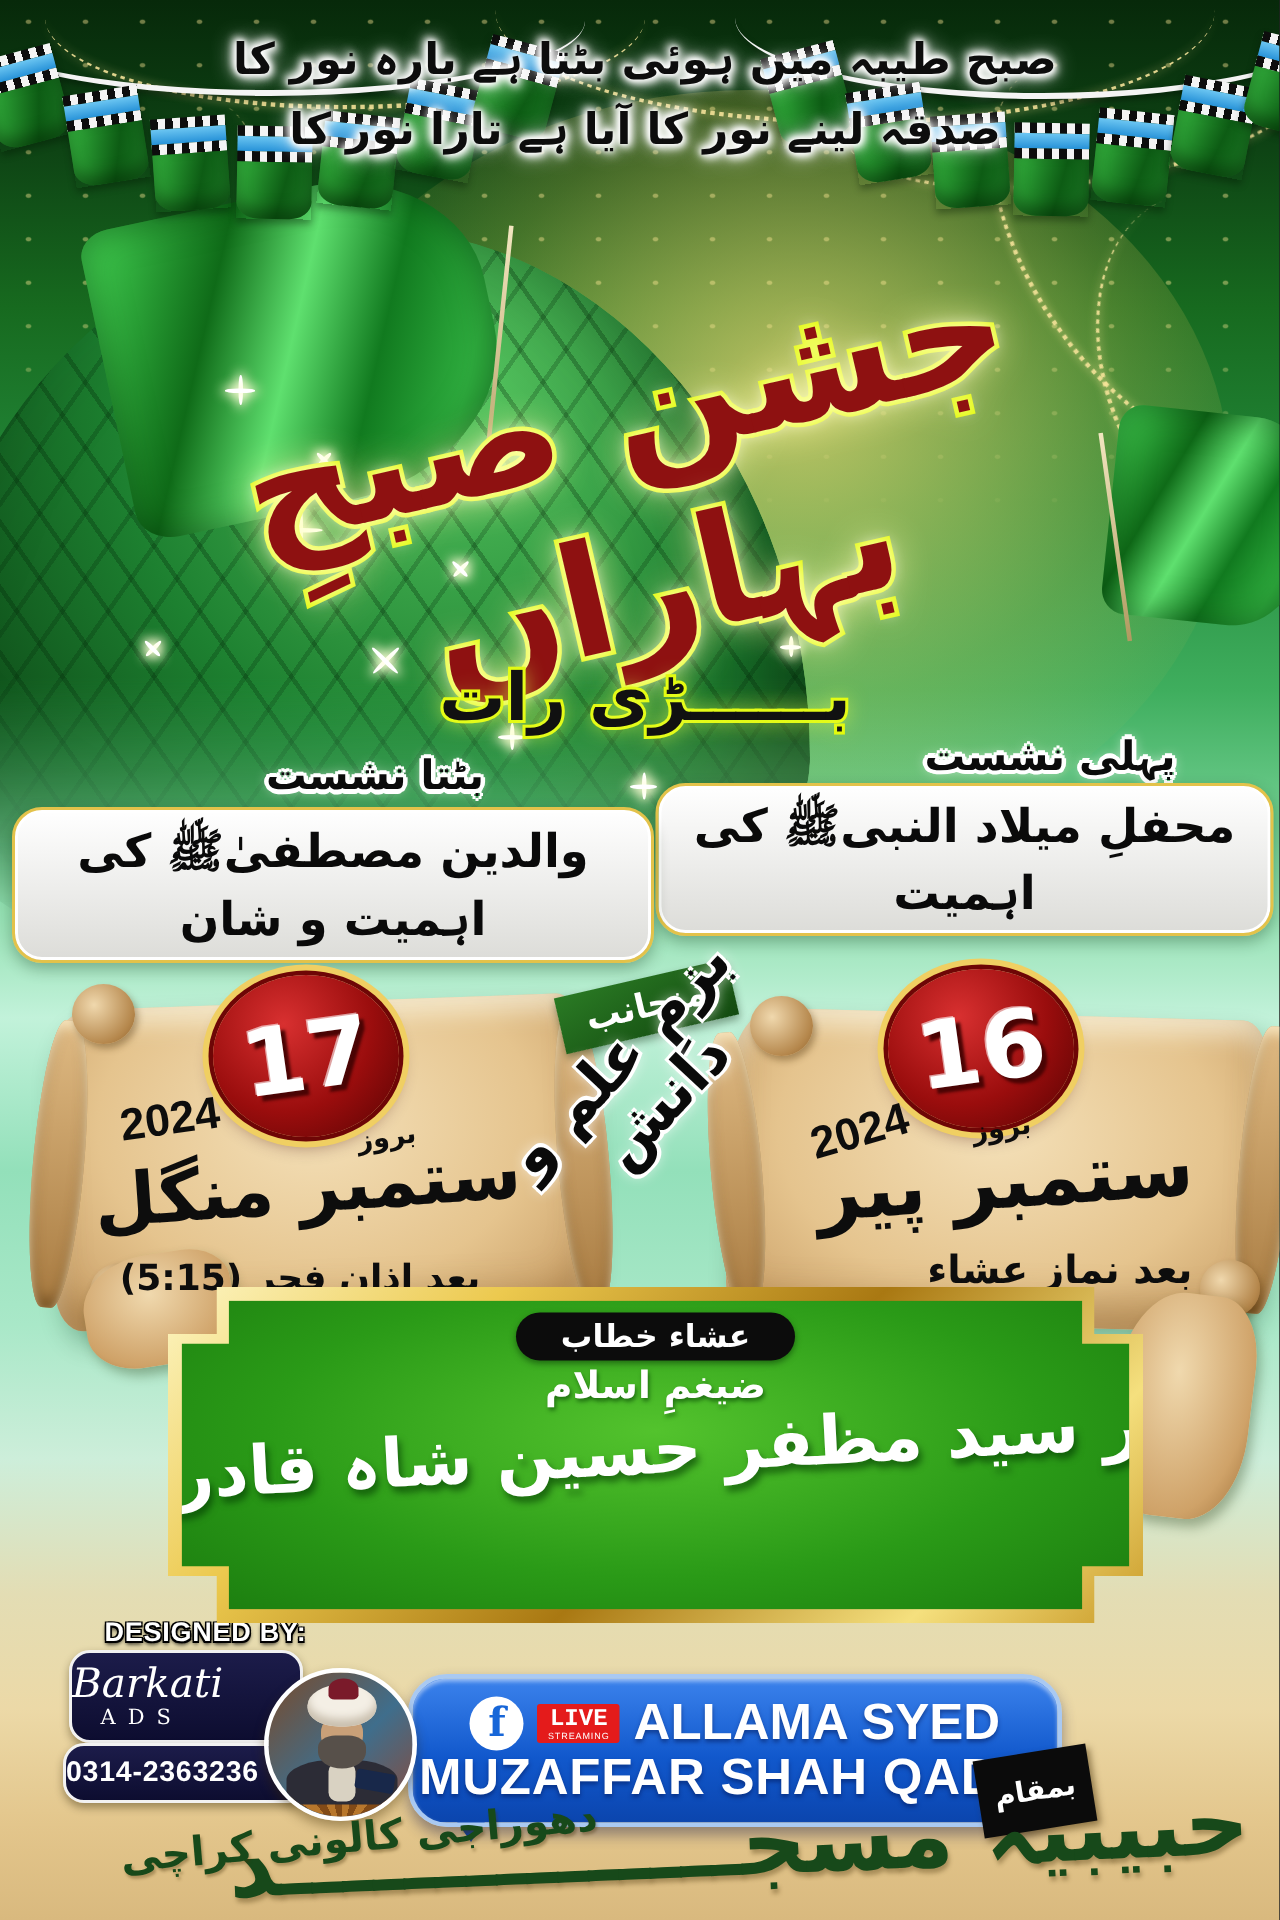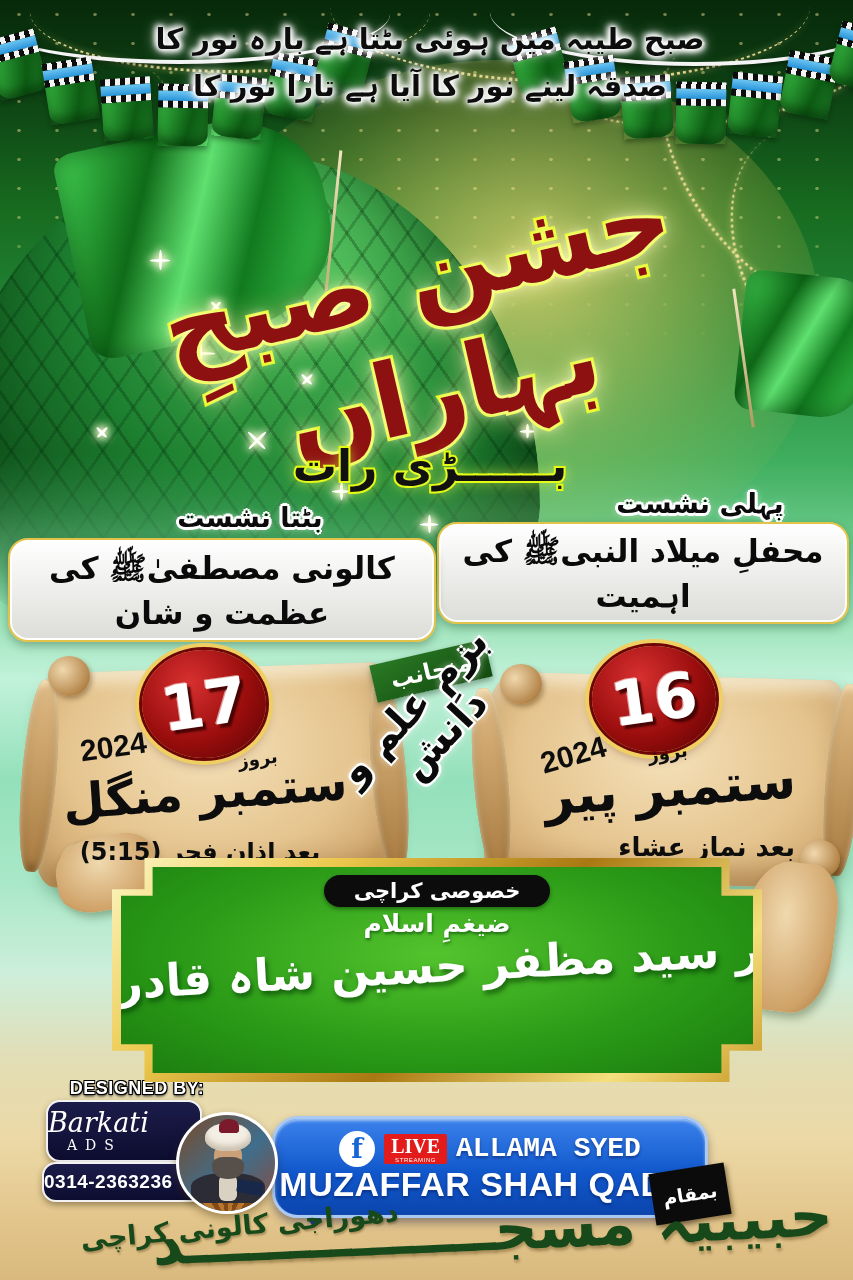--- a/index.html
+++ b/index.html
@@ -121,24 +121,24 @@
     background:repeating-conic-gradient(from 240deg at 50% 120%,#b8772c 0 12deg,#824a16 12deg 24deg);}
   .ph-laptop{left:58px;top:66px;width:26px;height:13px;background:#18284a;border-radius:2px;transform:rotate(10deg);}
   .live-banner{left:272px;top:1116px;width:430px;height:96px;border-radius:26px;z-index:12;
     background:linear-gradient(180deg,#3b82ec,#1158cc 55%,#0b45ae);
     border:3px solid #a9c9f2;box-shadow:0 5px 9px rgba(40,40,80,.45),inset 0 2px 3px rgba(255,255,255,.5);
     display:flex;flex-direction:column;align-items:center;justify-content:center;color:#fff;}
   .lb-row{display:flex;align-items:center;gap:9px;}
   .fb-circle{width:36px;height:36px;border-radius:50%;background:#fff;color:#1766d8;display:flex;align-items:center;justify-content:center;
     font-family:"DejaVu Serif",serif;font-weight:bold;font-size:27px;}
   .live-badge{background:#e41b1b;padding:2px 7px 1px;display:flex;flex-direction:column;align-items:center;line-height:1;border-radius:2px;}
-  .live-big{font-family:Liberation Serif, serif;font-weight:bold;font-size:20px;}
+  .live-big{font-family:Liberation Mono, monospace;font-weight:bold;font-size:16px;}
   .live-small{font-family:"Liberation Sans",sans-serif;font-size:6px;letter-spacing:.6px;margin-top:1px;}
   .lb-name{font-family:"Liberation Sans",sans-serif;font-weight:bold;text-shadow:0 2px 3px rgba(0,20,80,.5);}
-  .lb-n1{font-size:28px;font-family:Liberation Mono, monospace;}
+  .lb-n1{font-size:34px;}
   .lb-n2{font-size:34px;margin-top:-2px;letter-spacing:.5px;}
   .banner-tail{left:300px;top:1208px;width:0;height:0;border-left:14px solid transparent;border-right:14px solid transparent;
     border-top:20px solid #0b45ae;z-index:11;}
   .venue-tag{left:652px;top:1168px;width:76px;height:52px;background:#0b0b0b;transform:rotate(-9deg);
     display:flex;align-items:center;justify-content:center;color:#fff;font-size:19px;font-weight:bold;box-shadow:2px 3px 5px rgba(60,40,0,.5);z-index:12;}
   .venue-masjid{right:20px;top:1194px;font-size:60px;font-weight:bold;color:#17491a;transform:rotate(-2.5deg);white-space:nowrap;
     text-shadow:1px 3px 3px rgba(70,50,10,.35);z-index:12;}
   .venue-area{left:80px;top:1210px;font-size:27px;font-weight:bold;color:#17491a;transform:rotate(-5deg);
     text-shadow:1px 2px 2px rgba(70,50,10,.35);z-index:13;}
   .z2{z-index:2}.z3{z-index:3}.z4{z-index:4}.z5{z-index:5}.z7{z-index:7}.z8{z-index:8}.z9{z-index:9}.z10{z-index:10}.z11{z-index:11}.z12{z-index:12}
@@ -273,21 +273,21 @@
   <div class="layer main-title u z8">جشن صبحِ بہاراں</div>
   <div class="layer subtitle u z8">بــــــڑی رات</div>
 
   <div class="session-label u z9" style="left:560px;top:488px;width:280px;">پہلی نشست</div>
   <div class="session-box z9" style="left:437px;top:522px;width:408px;height:98px;">
     <div class="topic u">محفلِ میلاد النبیﷺ کی اہمیت</div>
   </div>
 
   <div class="session-label u z9" style="left:110px;top:502px;width:280px;">بٹتا نشست</div>
   <div class="session-box z9" style="left:8px;top:538px;width:424px;height:100px;">
-    <div class="topic u">کالونی مصطفیٰﷺ کی عظمت و شان</div>
+    <div class="topic u">والدین مصطفیٰﷺ کی اہمیت و شان</div>
   </div>
 
   <div class="scroll-body z9" style="left:486px;top:676px;width:356px;height:208px;transform:rotate(1.5deg);"></div>
   <div class="roll z9" style="left:474px;top:688px;width:34px;height:186px;transform:rotate(-5deg);"></div>
   <div class="roll z9" style="left:826px;top:684px;width:34px;height:192px;transform:rotate(5deg);"></div>
   <div class="curl z9" style="left:500px;top:664px;width:42px;height:40px;"></div>
   <div class="curl z9" style="left:800px;top:840px;width:40px;height:38px;"></div>
   <div class="badge z10" style="left:592px;top:646px;width:124px;height:106px;">
     <div class="num">16</div>
   </div>
@@ -310,21 +310,21 @@
   <div class="scroll-txt u z10" style="left:60px;top:838px;width:280px;font-size:24px;">بعد اذانِ فجر (5:15)</div>
 
   <div class="org-tag u z10">منجانب</div>
   <div class="org-name u z10">بزمِ علم و دانش</div>
 
   <div class="scroll-end z9" style="left:56px;top:836px;width:100px;height:74px;transform:rotate(-9deg);"></div>
   <div class="scroll-end z9" style="left:742px;top:862px;width:92px;height:150px;transform:rotate(7deg);"></div>
 
   <div class="layer gb-frame z11">
     <div class="gb-inner">
-      <div class="gb-pill u">خصوصی کراچی</div>
+      <div class="gb-pill u">عشاء خطاب</div>
       <div class="gb-honorific u">ضیغمِ اسلام</div>
       <div class="gb-name u">پیر سید مظفر حسین شاہ قادری</div>
     </div>
   </div>
 
   <div class="layer designed-head">DESIGNED BY:</div>
   <div class="navy-box z12" style="left:46px;top:1100px;width:152px;height:58px;">
     <div class="brand-name">Barkati</div>
     <div class="brand-sub">ADS</div>
   </div>

